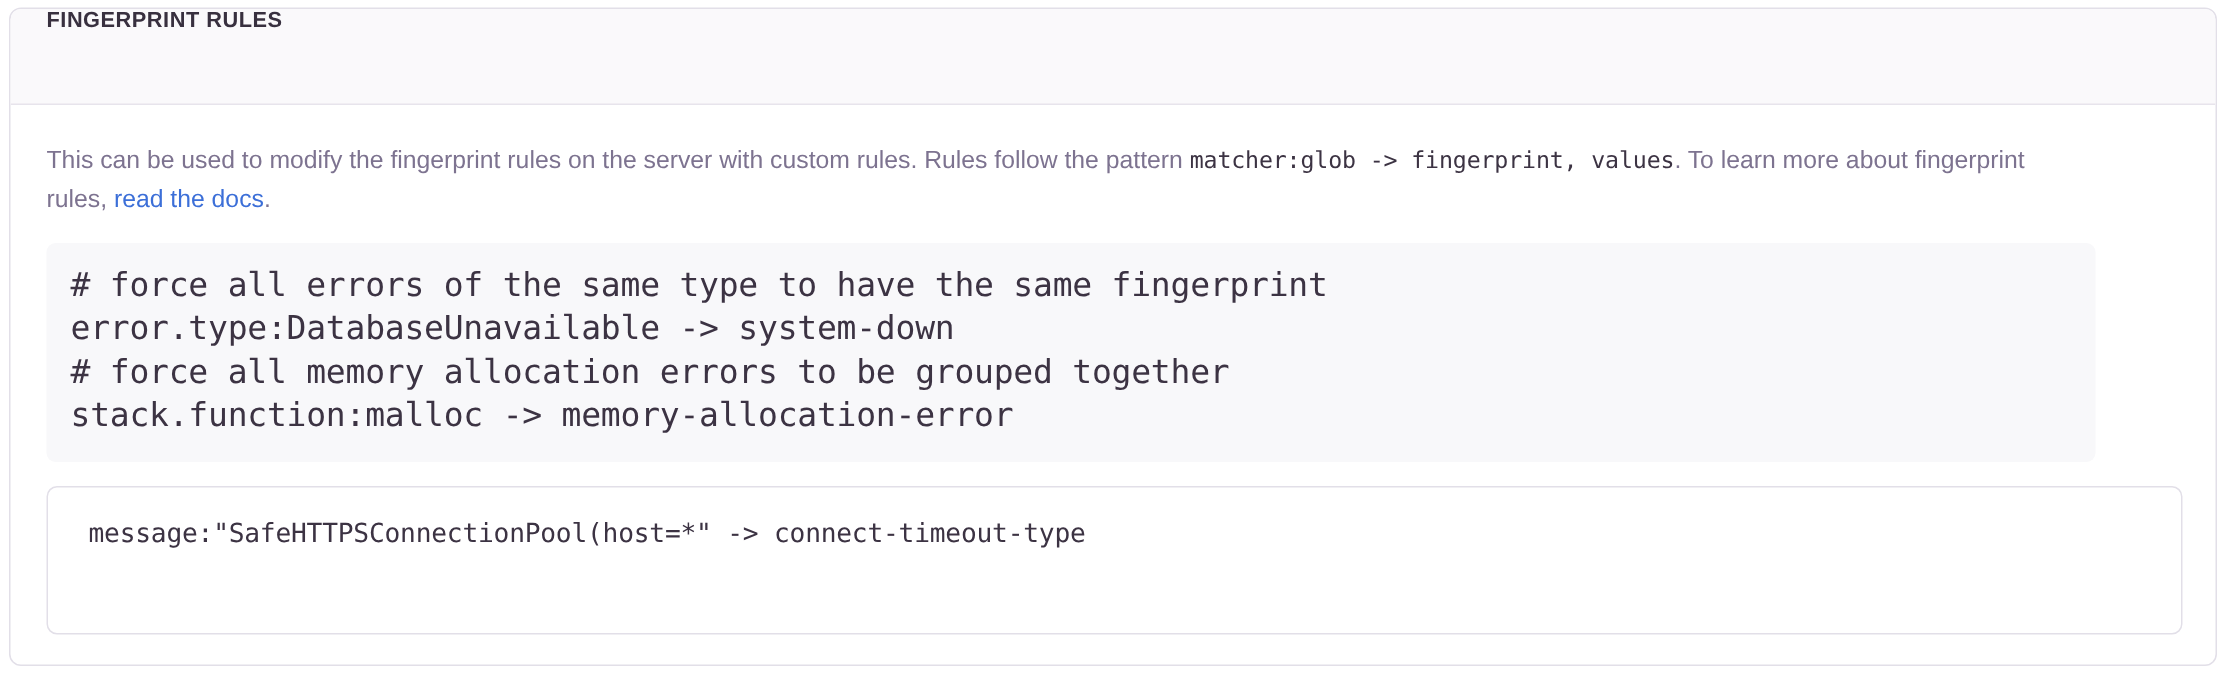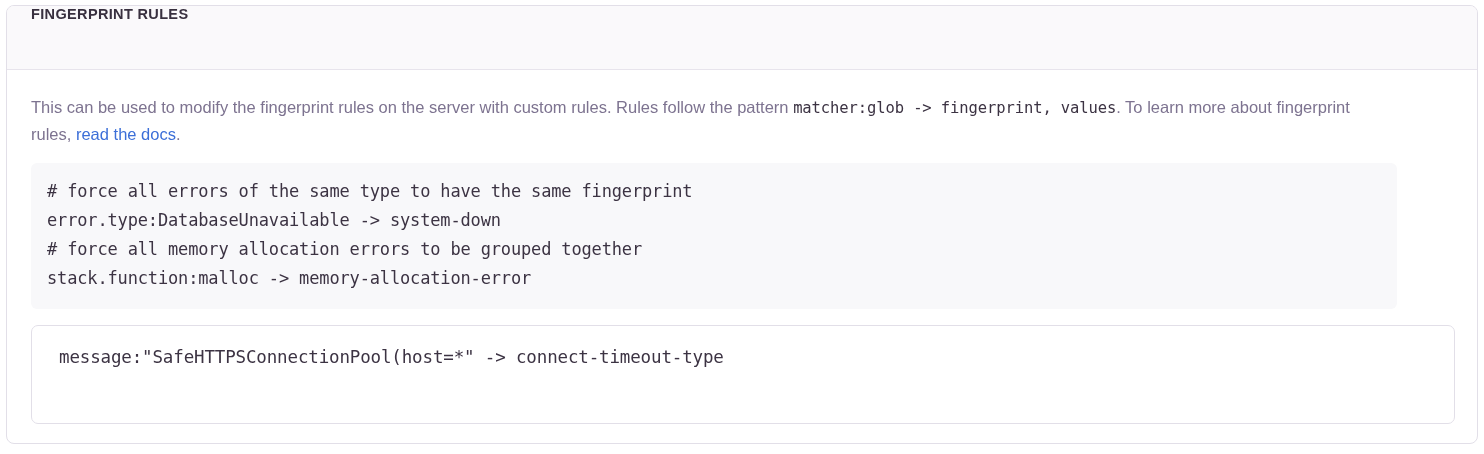--- a/index.html
+++ b/index.html
@@ -75,21 +75,21 @@
     border-radius: 6px;
     padding: 14px 16px 16px 16px;
     margin: 0 0 16px 0;
     width: 1366px;
     box-sizing: border-box;
   }
 
   .code-block pre {
     margin: 0;
     font-family: "DejaVu Sans Mono", monospace;
-    font-size: 17px;
+    font-size: 22px;
     line-height: 29px;
     color: #3c3343;
     white-space: pre;
     letter-spacing: -0.15px;
   }
 
   .rules-input {
     display: block;
     box-sizing: border-box;
     width: 1424px;

